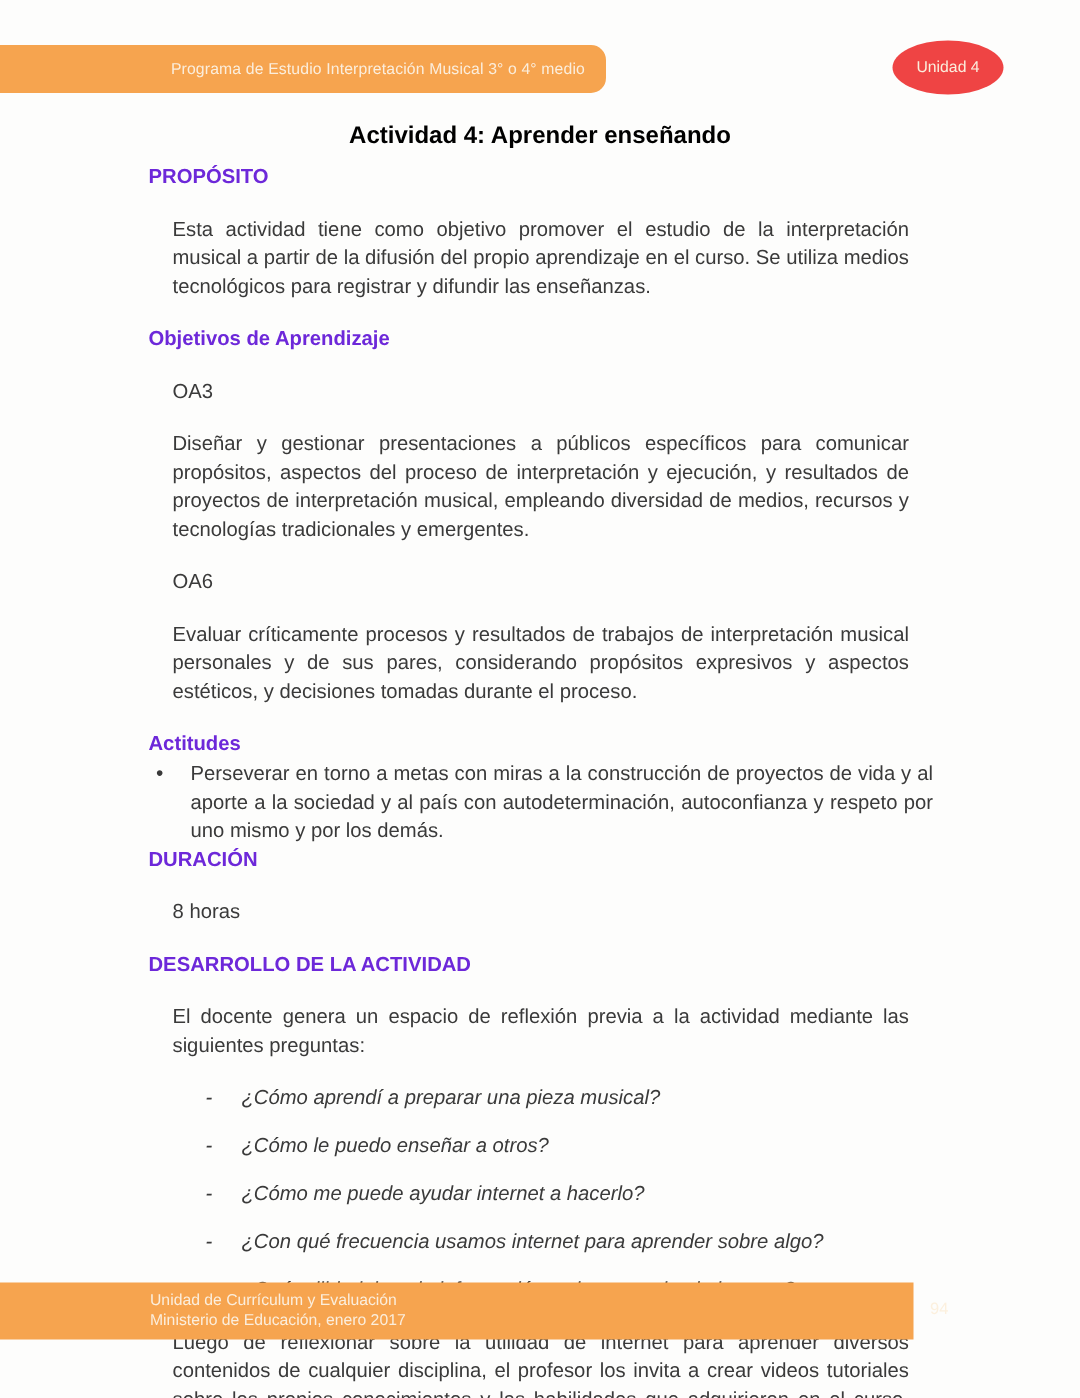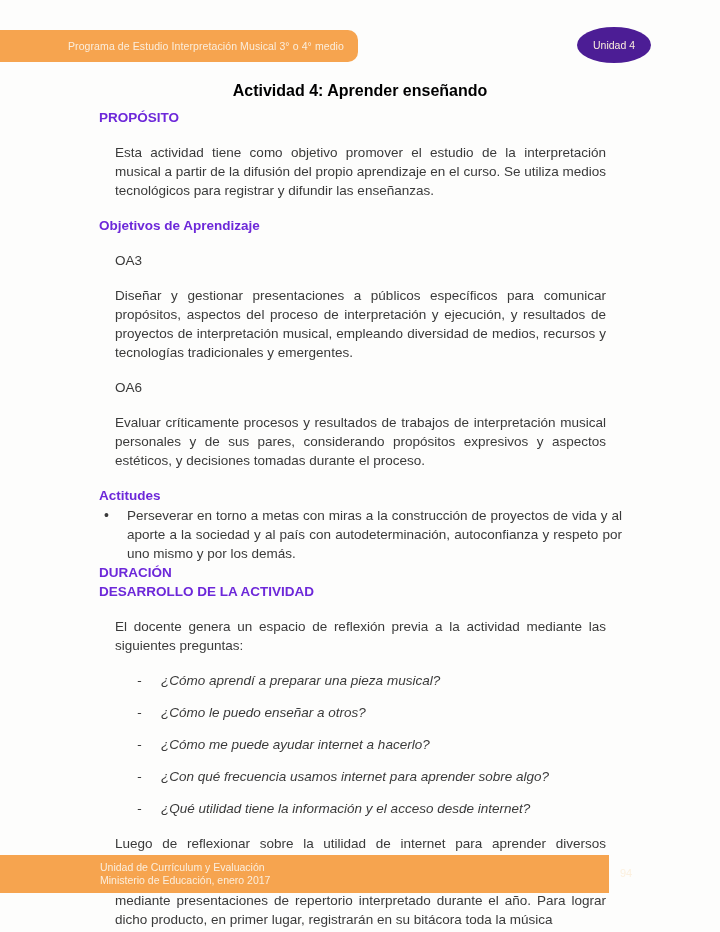--- a/index.html
+++ b/index.html
@@ -4,29 +4,29 @@
 <style>
   html,body { margin:0; padding:0; background:#e9e9e9; }
   .page {
     position:relative; width:720px; height:932px; margin:0 auto;
     background:#fdfdfc; overflow:hidden;
     font-family:"Liberation Sans", sans-serif;
     -webkit-font-smoothing:antialiased;
   }
   
   .header-ribbon {
-    position:absolute; top:30px; left:0; width:358px; height:32px;
+    position:absolute; top:30px; left:0; width:404px; height:32px;
     background:#f6a44f; border-radius:0 10px 10px 0;
     display:flex; align-items:center; justify-content:flex-end;
     box-sizing:border-box; padding-right:14px;
     color:#fbeedd; font-size:10.5px; letter-spacing:0.1px;
   }
   .unit-badge {
-    position:absolute; top:27px; left:577px; width:74px; height:36px;
-    background:#4c1d95; border-radius:50%;
+    position:absolute; top:27px; left:595px; width:74px; height:36px;
+    background:#ef4444; border-radius:50%;
     display:flex; align-items:center; justify-content:center;
     color:#fbeedd; font-size:10.5px;
   }
   
   .page-title {
     position:absolute; top:82px; left:0; width:100%;
     text-align:center; color:#000000; font-weight:bold; font-size:16px;
   }
   
   .content {
@@ -95,20 +95,21 @@
     <p class="mt4">Diseñar y gestionar presentaciones a públicos específicos para comunicar propósitos, aspectos del proceso de interpretación y ejecución, y resultados de proyectos de interpretación musical, empleando diversidad de medios, recursos y tecnologías tradicionales y emergentes.</p>
     <p class="code-line mt8">OA6</p>
     <p class="mt4">Evaluar críticamente procesos y resultados de trabajos de interpretación musical personales y de sus pares, considerando propósitos expresivos y aspectos estéticos, y decisiones tomadas durante el proceso.</p>
 
     <h2 class="mt6">Actitudes</h2>
     <ul class="bullet-list mt4">
       <li>Perseverar en torno a metas con miras a la construcción de proyectos de vida y al aporte a la sociedad y al país con autodeterminación, autoconfianza y respeto por uno mismo y por los demás.</li>
     </ul>
 
     <h2 class="mt14">DURACIÓN</h2>
+    <p class="mt4">8 horas</p>
 
     <h2 class="mt26">DESARROLLO DE LA ACTIVIDAD</h2>
     <p class="mt4">El docente genera un espacio de reflexión previa a la actividad mediante las siguientes preguntas:</p>
     <ul class="dash-list mt6">
       <li>¿Cómo aprendí a preparar una pieza musical?</li>
       <li>¿Cómo le puedo enseñar a otros?</li>
       <li>¿Cómo me puede ayudar internet a hacerlo?</li>
       <li>¿Con qué frecuencia usamos internet para aprender sobre algo?</li>
       <li>¿Qué utilidad tiene la información y el acceso desde internet?</li>
     </ul>

